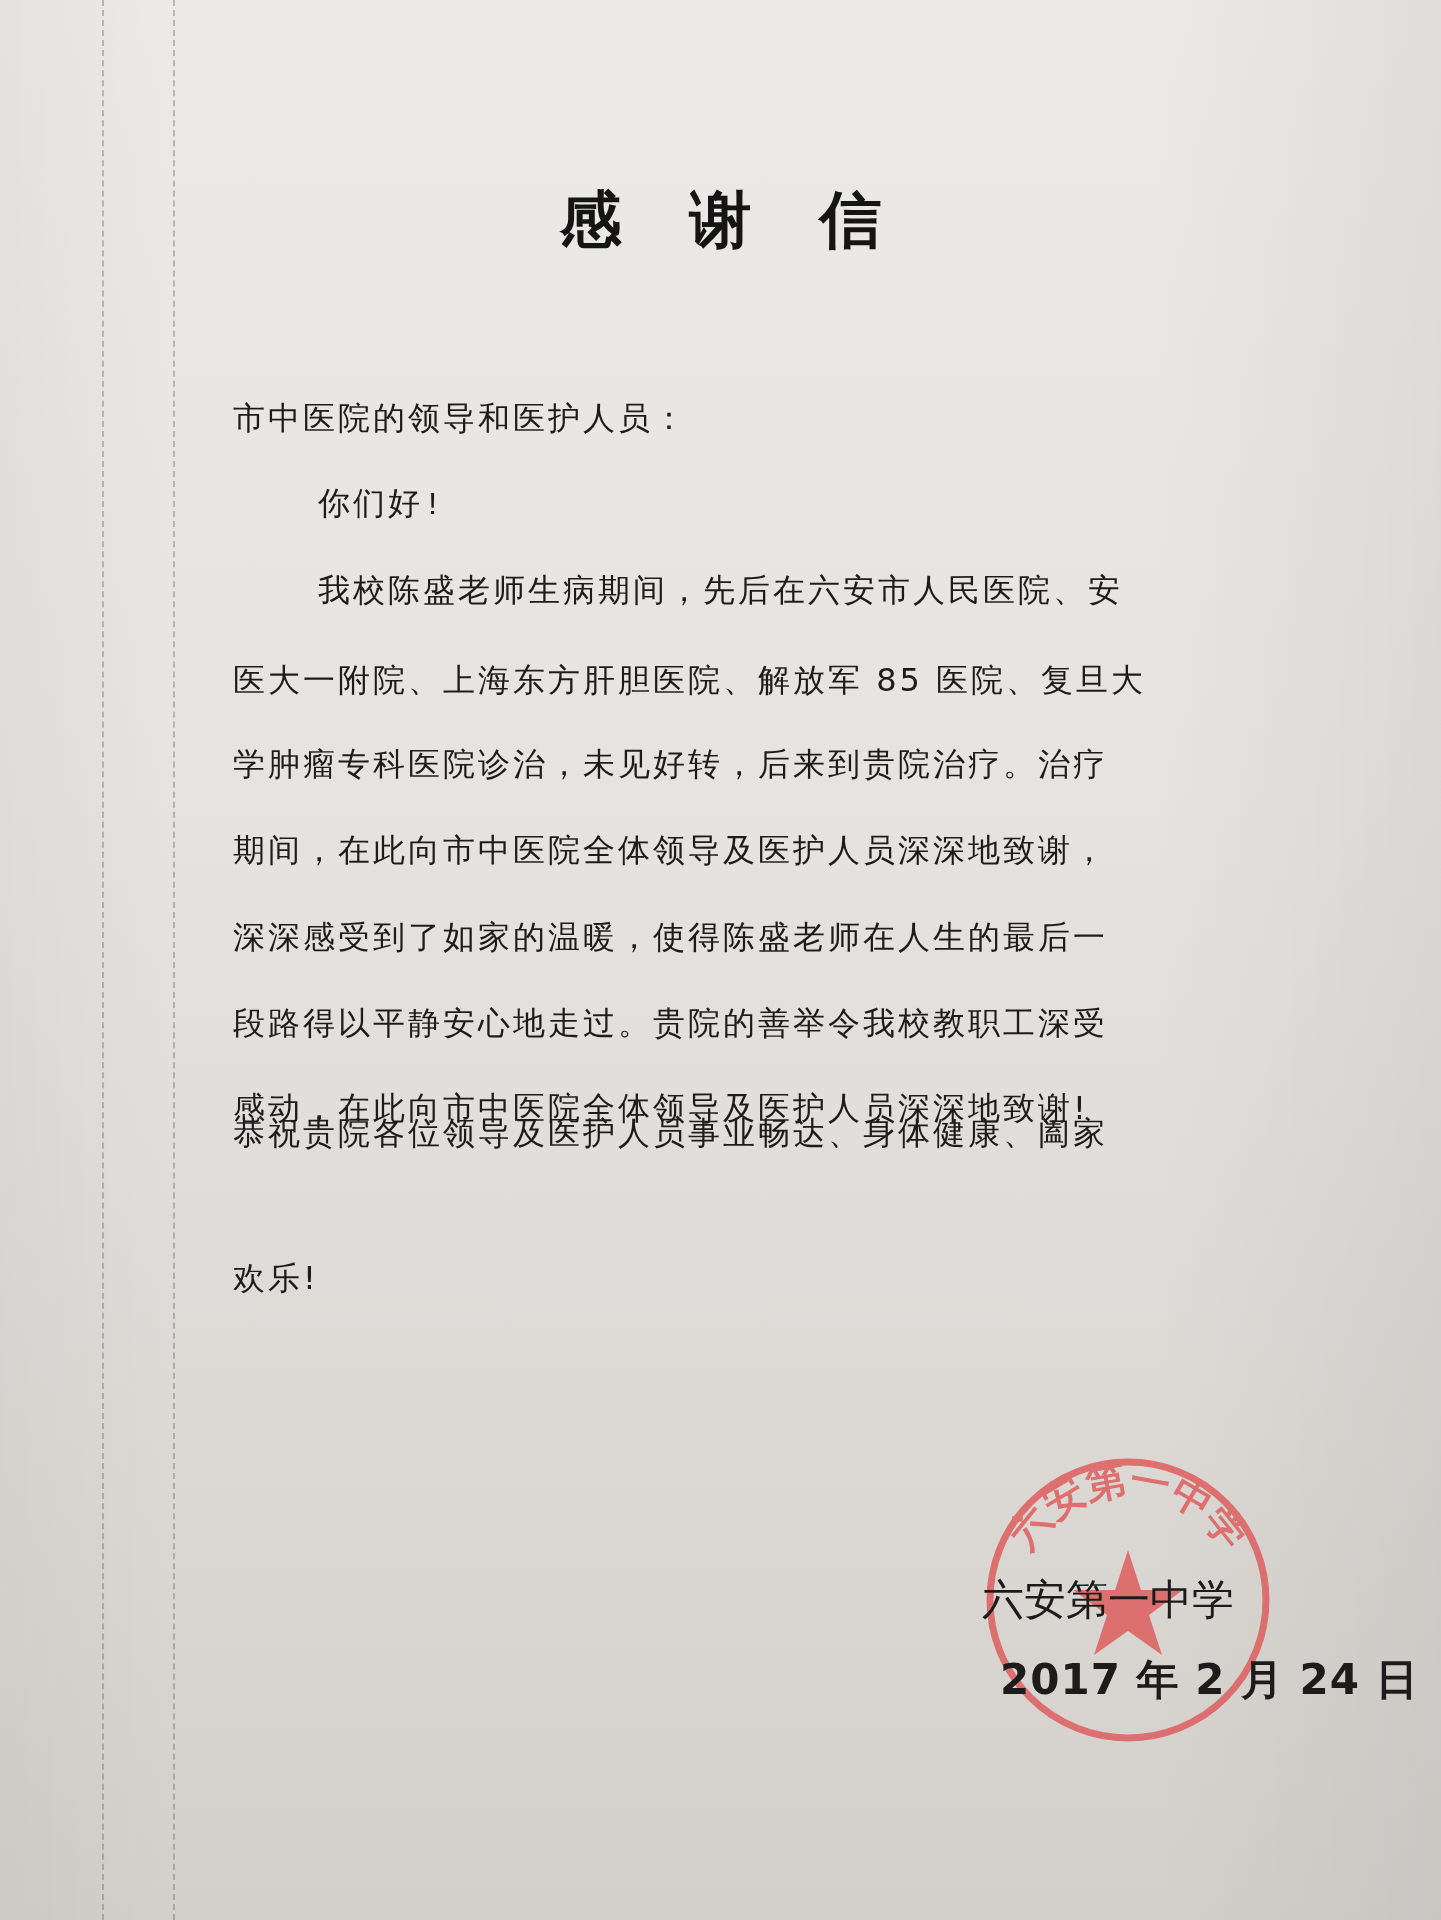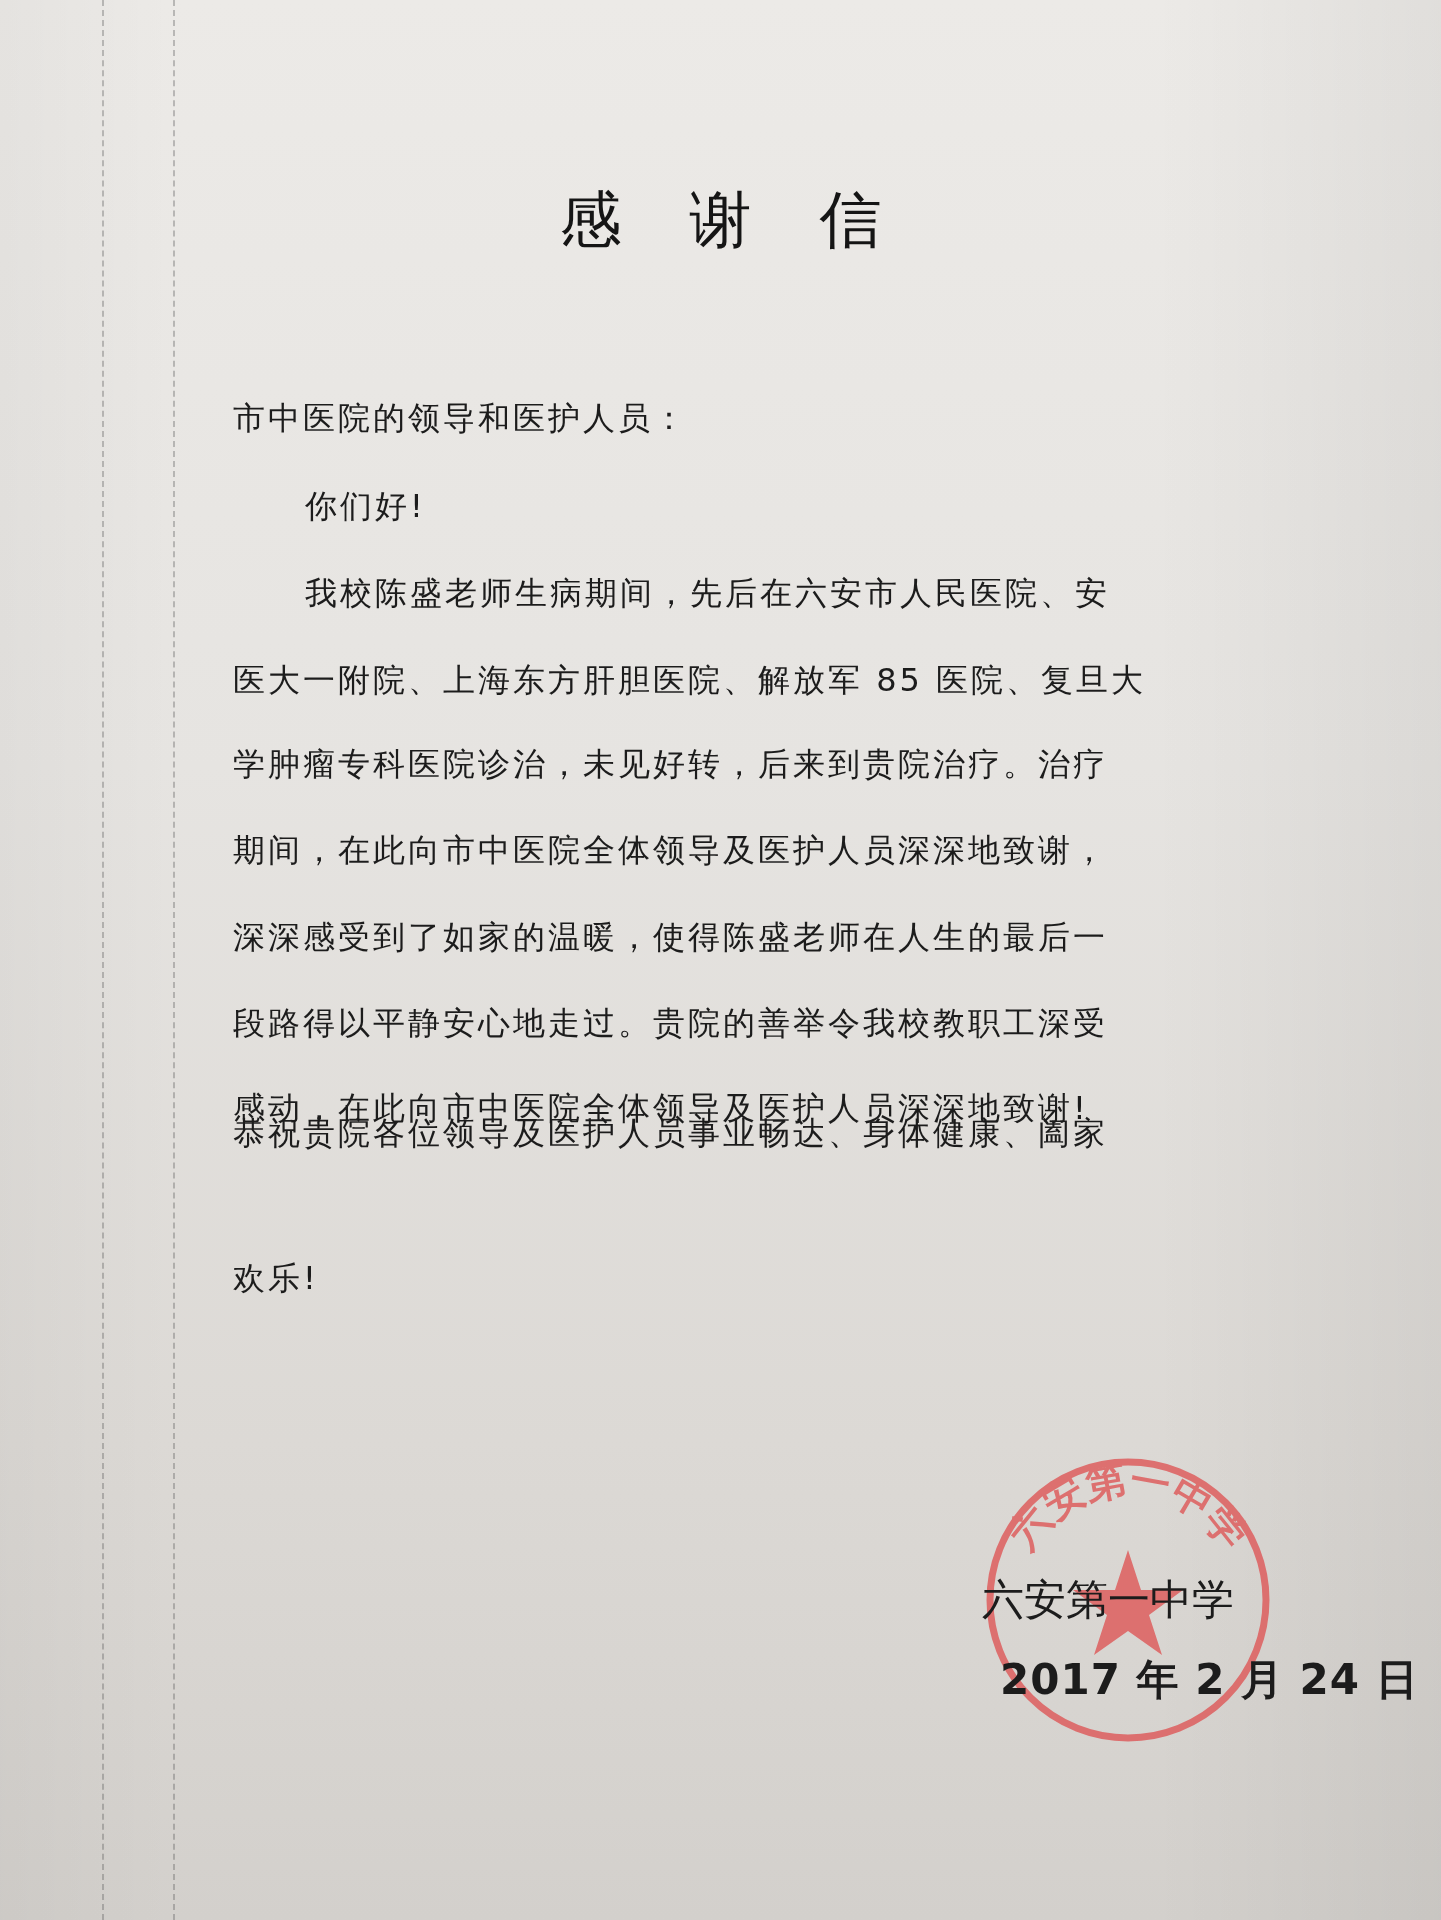--- a/index.html
+++ b/index.html
@@ -14,28 +14,28 @@
       background:
         linear-gradient(90deg, rgba(0,0,0,0.03) 0%, rgba(0,0,0,0) 12%, rgba(0,0,0,0) 80%, rgba(0,0,0,0.05) 100%);
       pointer-events: none;
     }
     .margin-line {
       position: absolute; top: 0; bottom: 0; width: 0;
       border-left: 2px dashed rgba(90,90,90,0.35);
     }
     .title {
       position: absolute; left: 0; right: 0; top: 178px;
-      text-align: center; font-size: 62px; font-weight: normal;
+      text-align: center; font-size: 62px; font-weight: bold;
       letter-spacing: 68px; text-indent: 68px; color: #151515;
     }
     .line {
       position: absolute; left: 233px; font-size: 32px; line-height: 60px;
       white-space: nowrap; letter-spacing: 3px;
     }
-    .indent { left: 305px; }
+    .indent { left: 318px; font-family: Liberation Mono, monospace; }
     .signature { position: absolute; font-size: 42px; white-space: nowrap; z-index: 3; }
     .stamp {
       position: absolute; left: 983px; top: 1455px; width: 290px; height: 290px;
       z-index: 2; opacity: 0.82;
     }
   </style>
 </head>
 <body>
 
 <div class="shade"></div>

